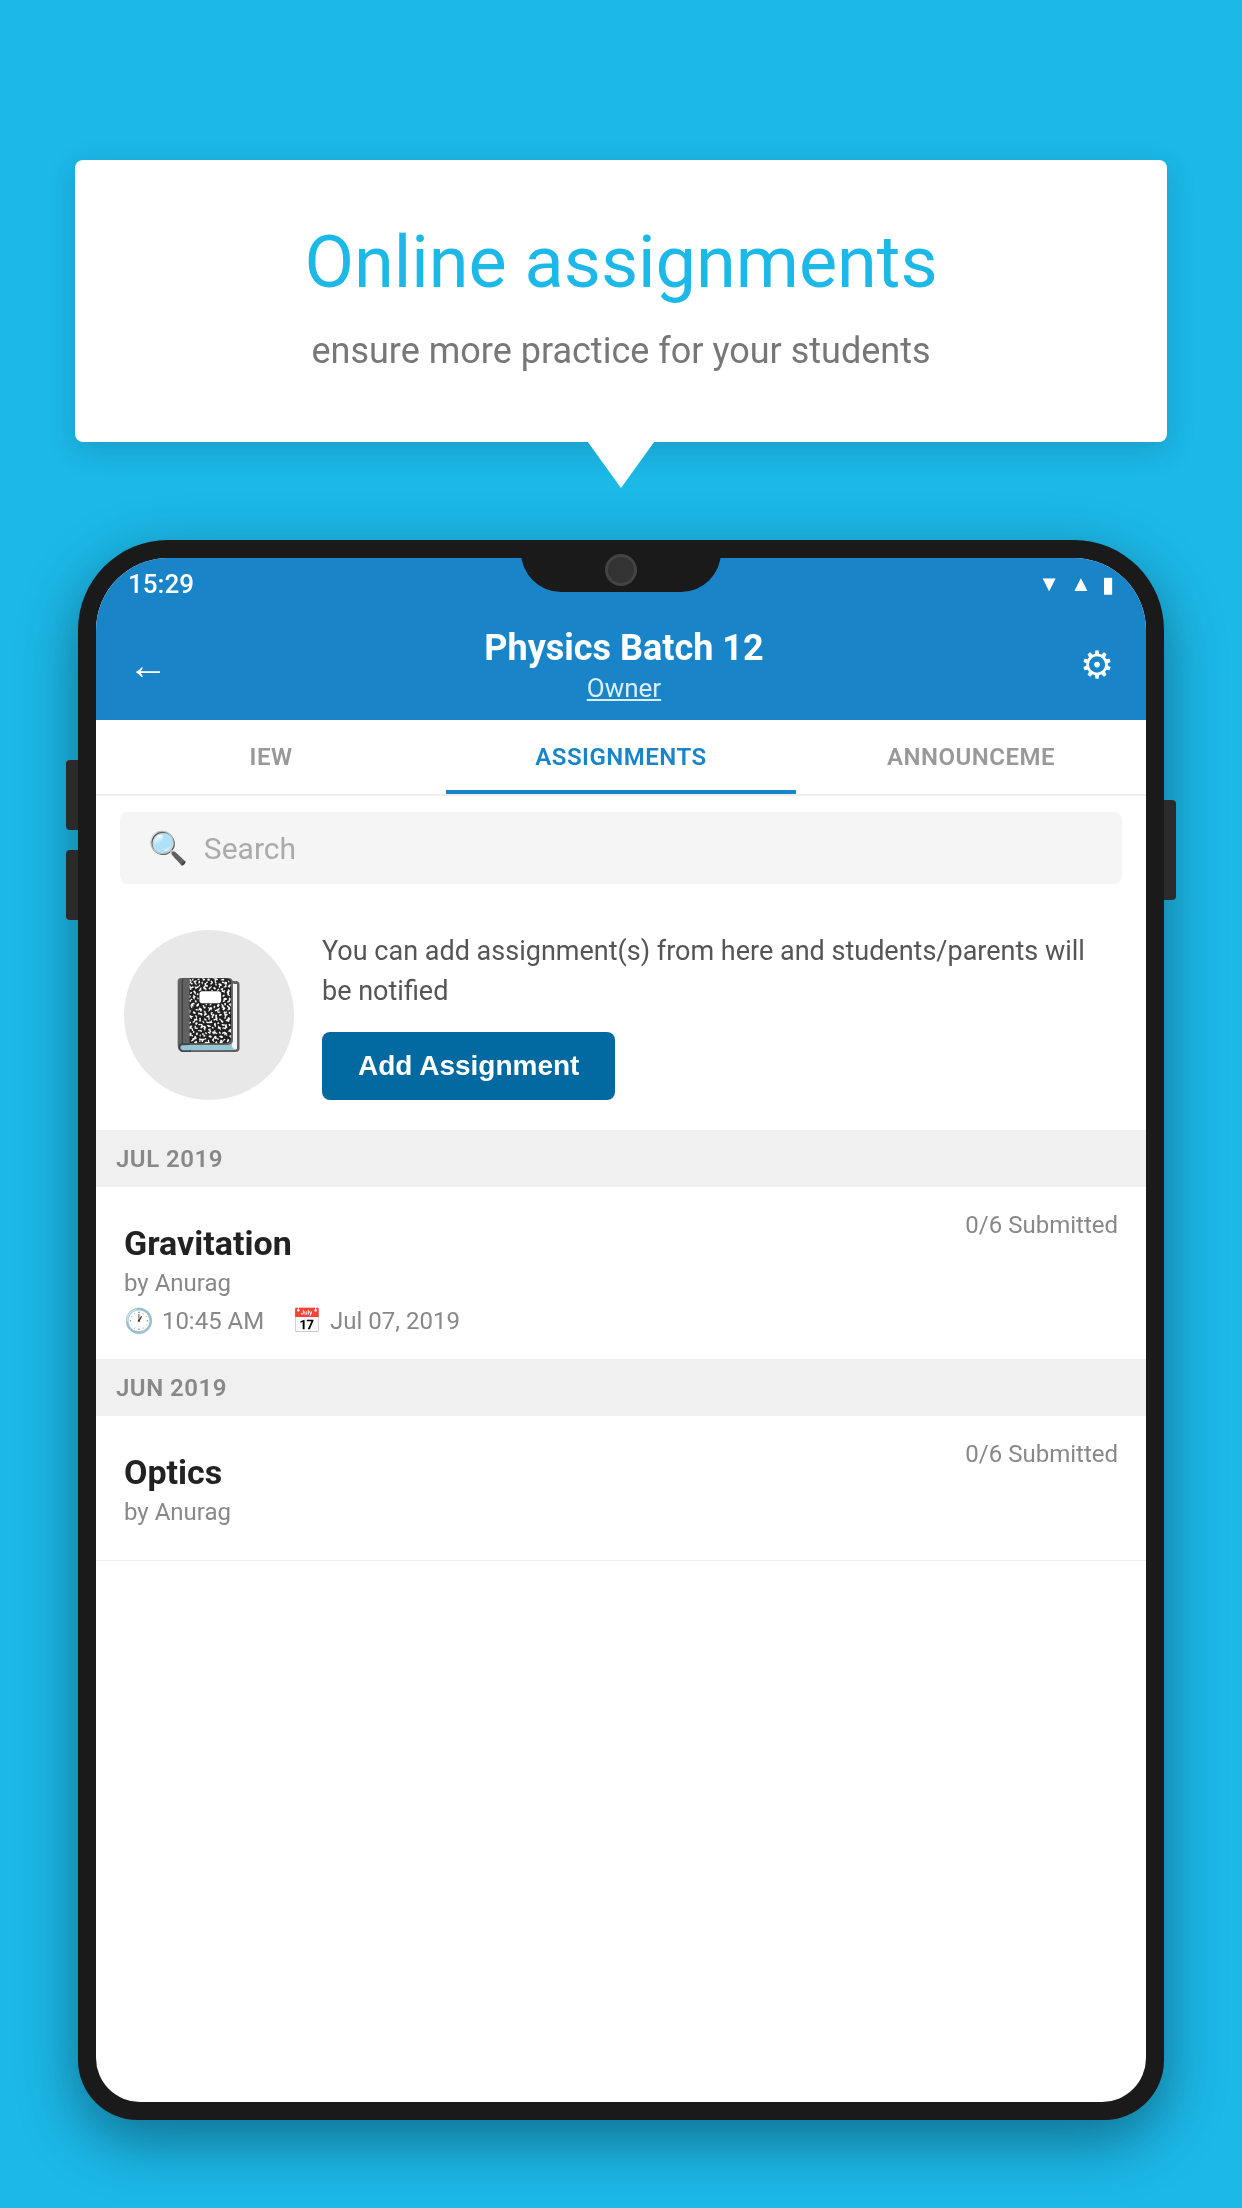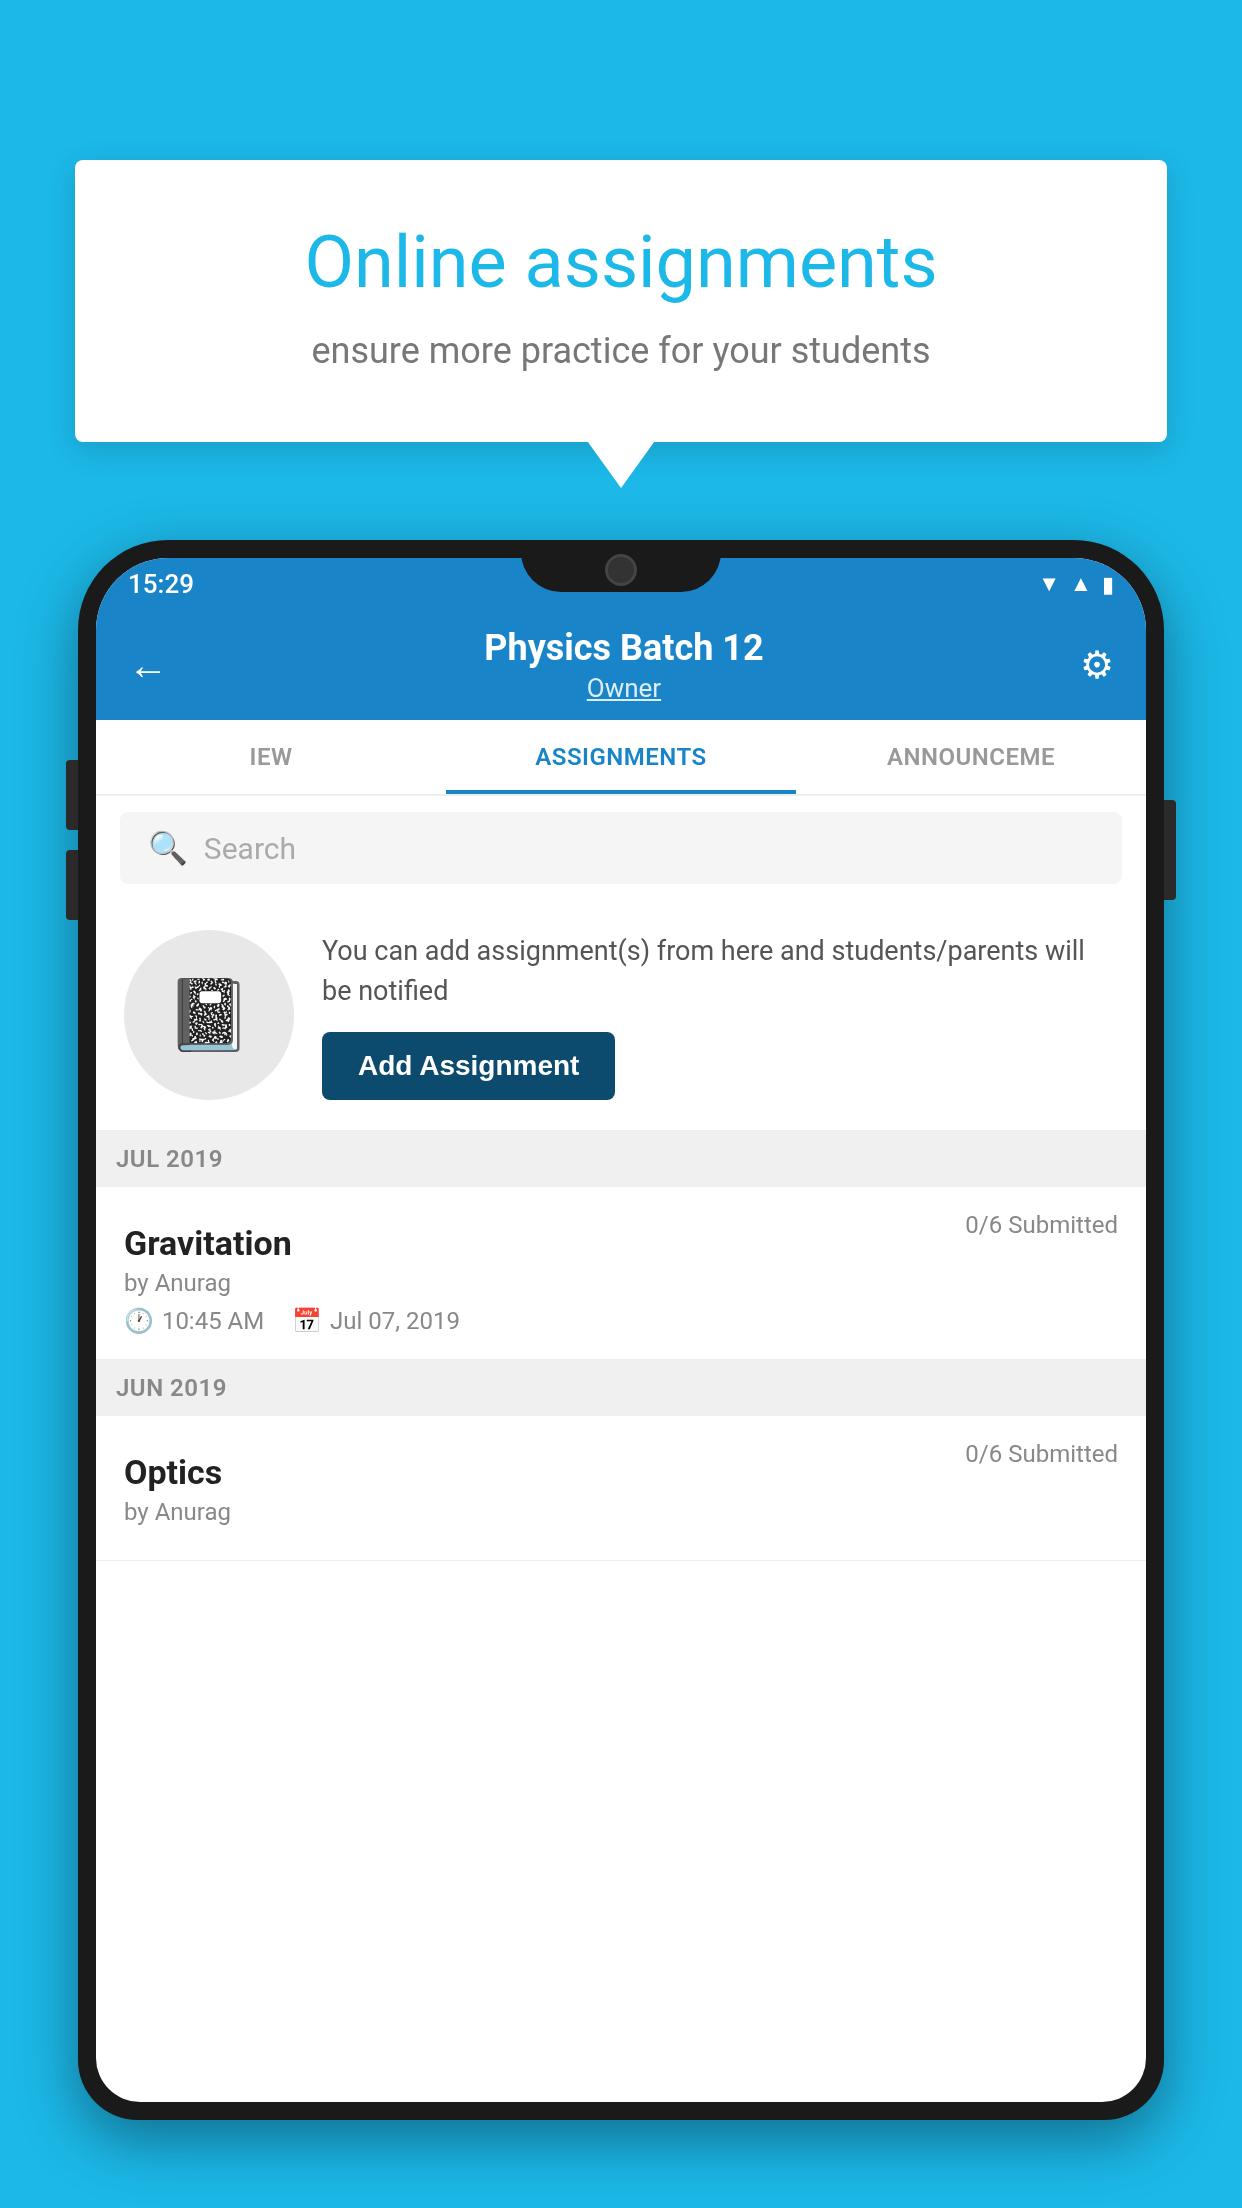--- a/index.html
+++ b/index.html
@@ -238,21 +238,21 @@
     .promo-content {
       flex: 1;
     }
     .promo-text {
       font-size: 27px;
       color: #555;
       line-height: 1.5;
       margin-bottom: 20px;
     }
     .add-btn {
-      background: #0c4a6e;
+      background: #0369a1;
       color: white;
       border: none;
       border-radius: 8px;
       padding: 18px 36px;
       font-size: 28px;
       font-weight: 600;
       cursor: pointer;
     }
 
     

